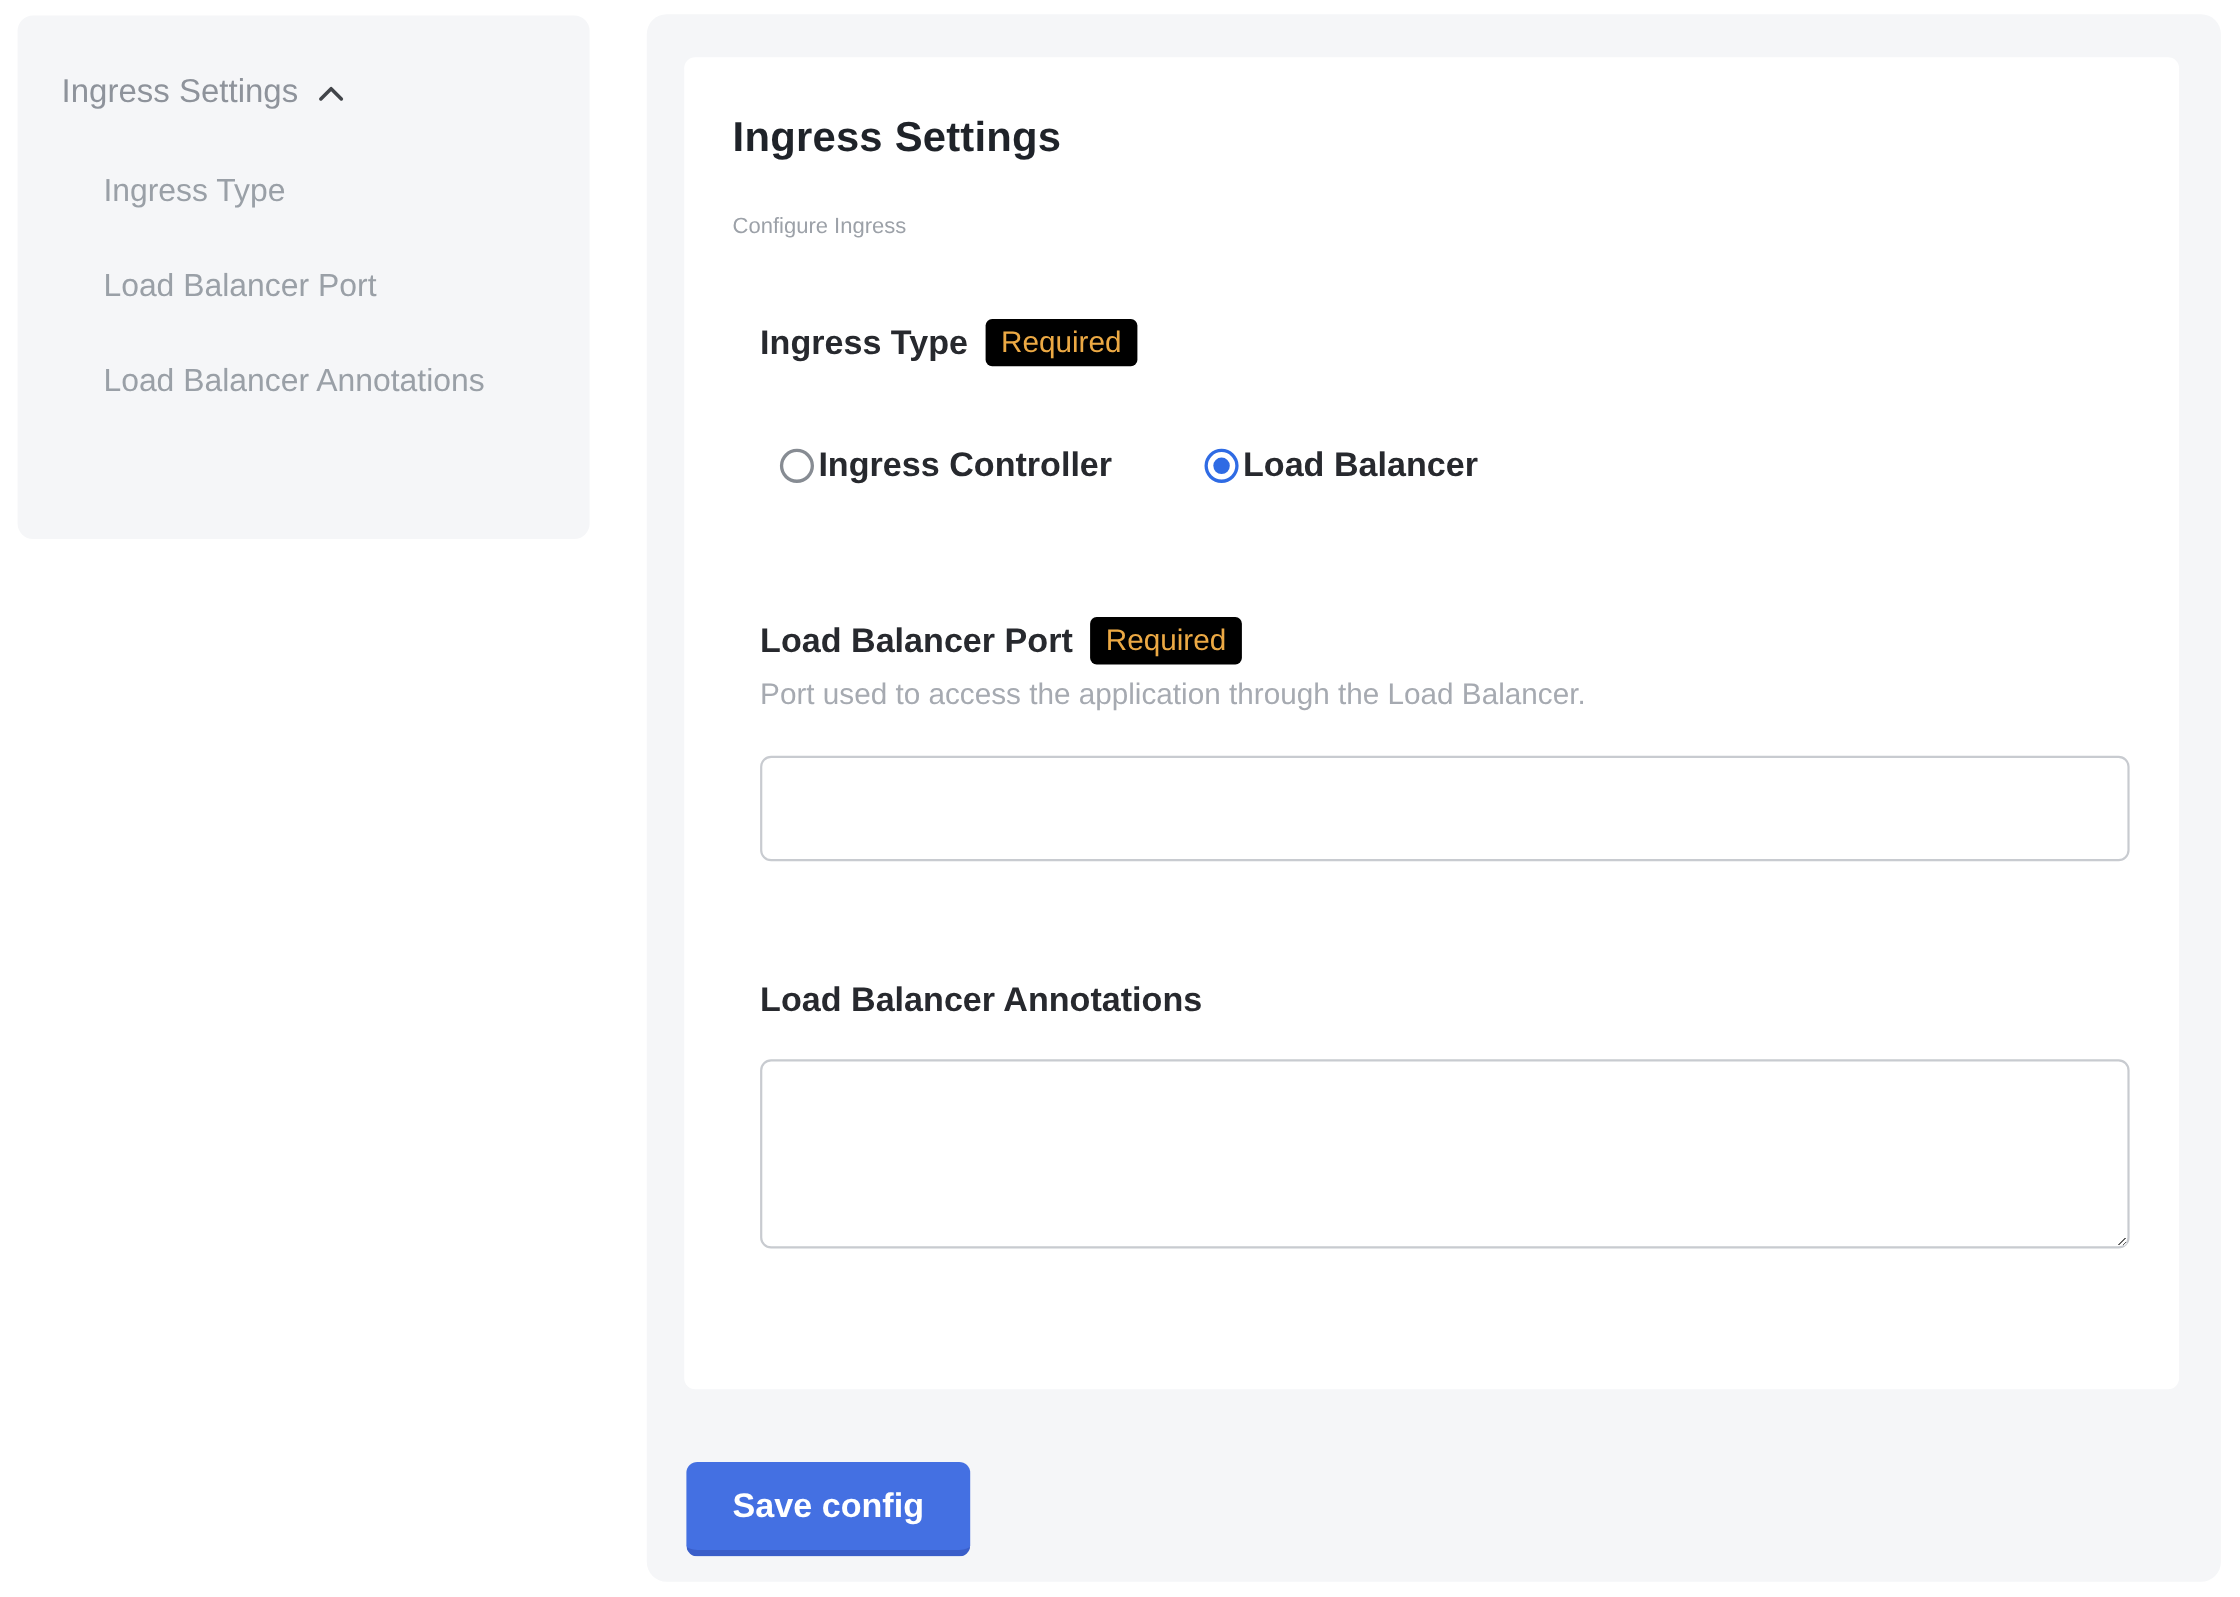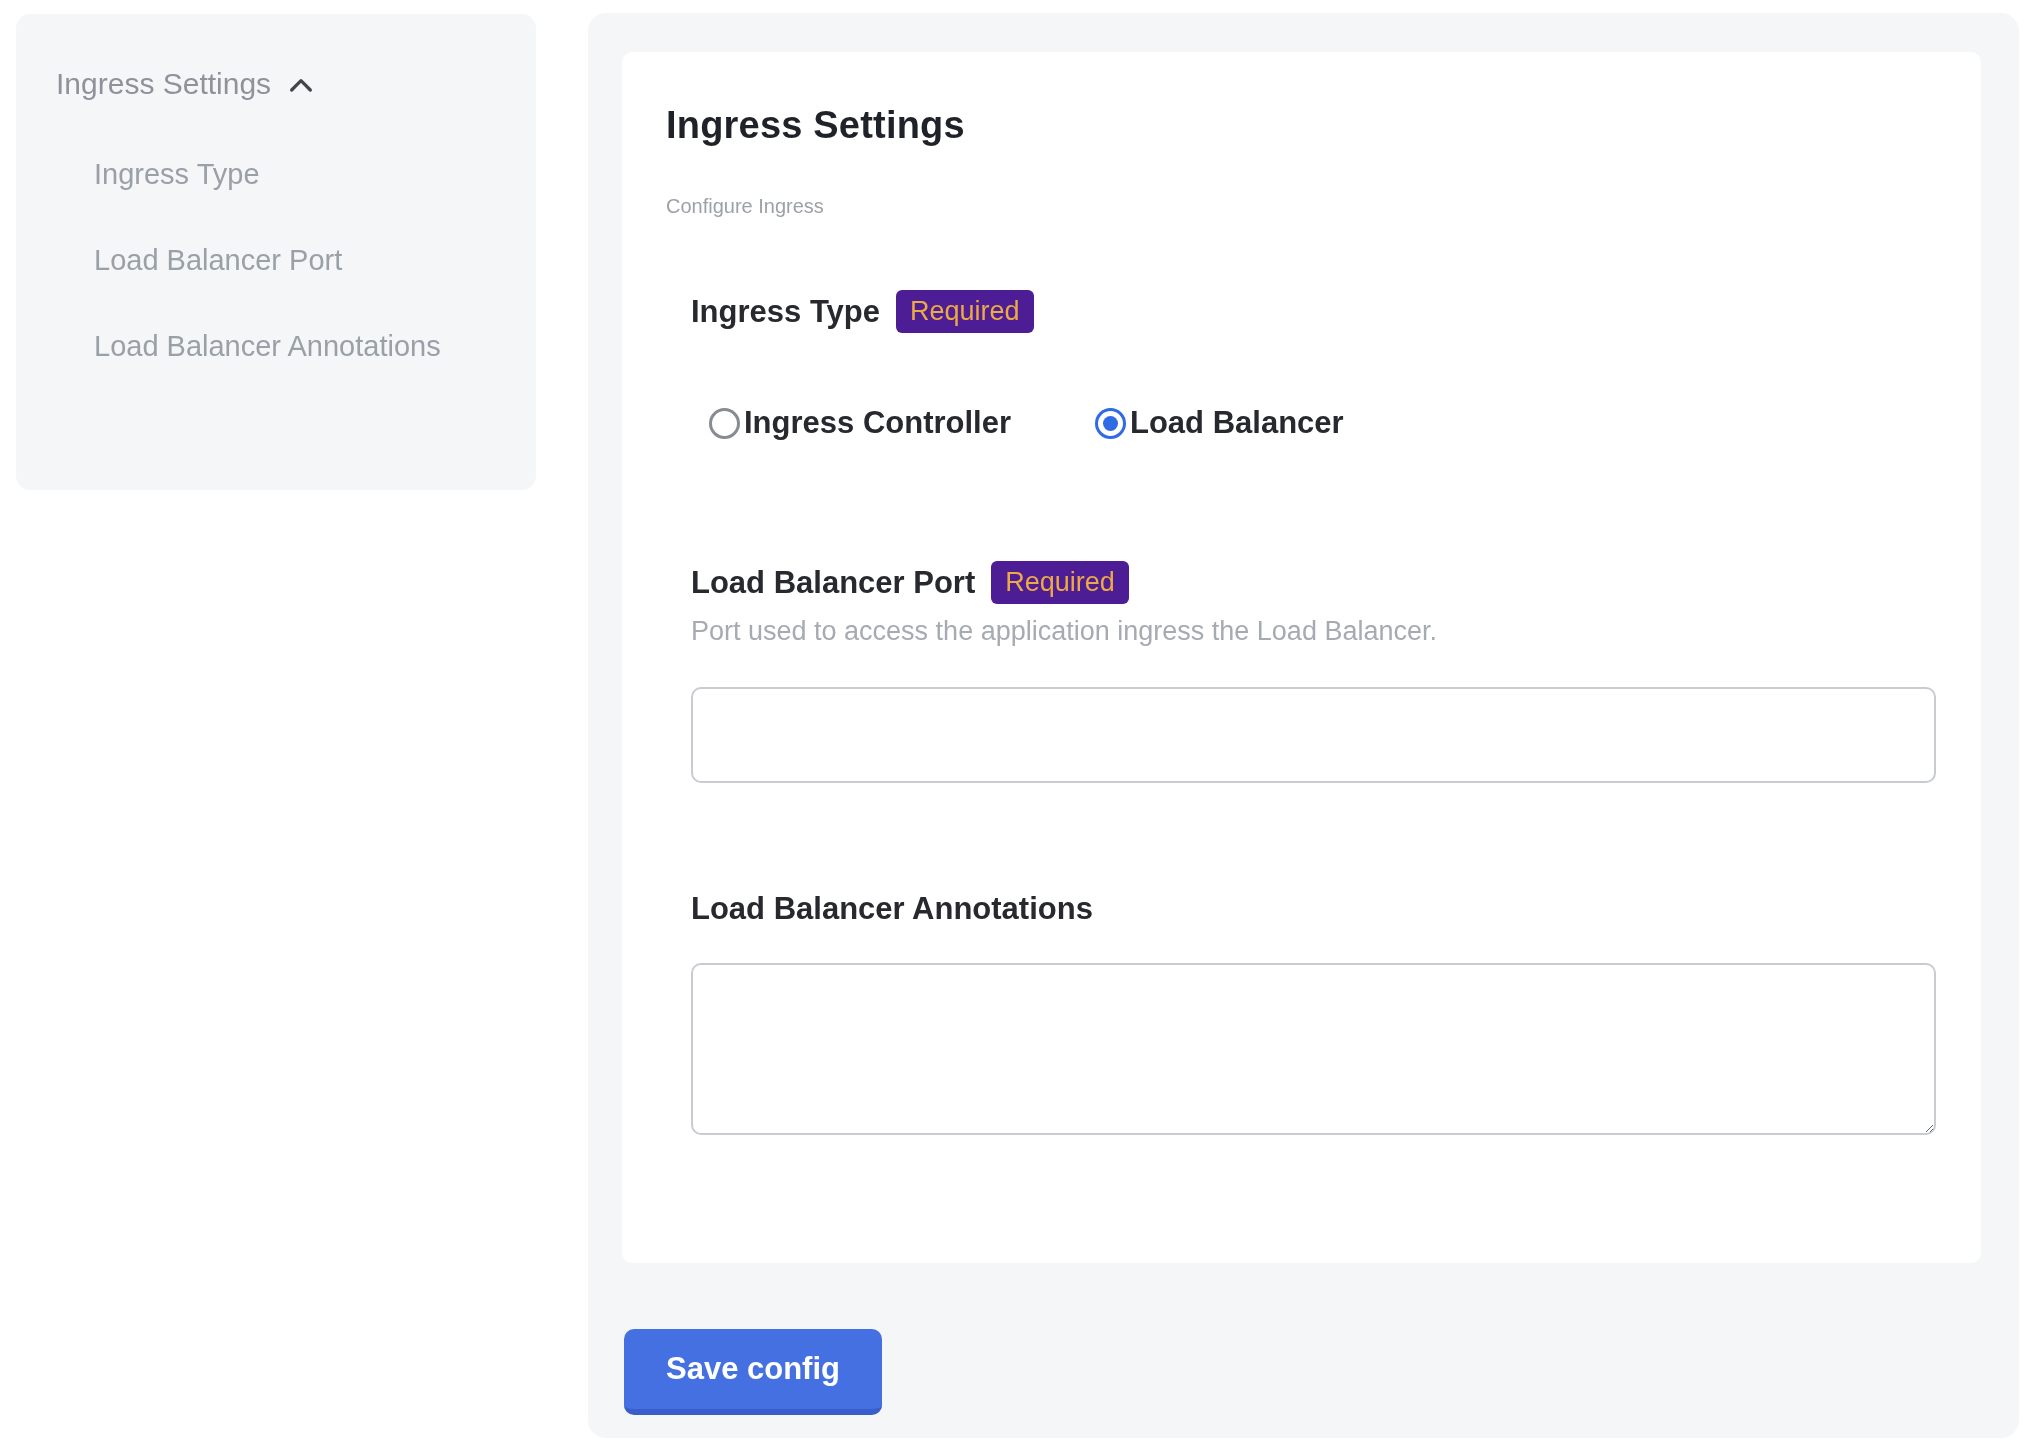--- a/index.html
+++ b/index.html
@@ -39,21 +39,21 @@
   .card-subtitle { margin-top: 48px; font-size: 20px; color: #9ca1a8; }
 
   .section { margin-left: 25px; }
   .section-1 { margin-top: 72px; }
   .section-2 { margin-top: 120px; }
   .section-3 { margin-top: 108px; }
 
   .label-row { display: flex; align-items: center; gap: 16px; }
   .field-label { font-size: 31px; font-weight: 700; color: #27292e; }
   .badge {
-    background: #4c1d95; color: #eca944;
+    background: #000000; color: #eca944;
     font-size: 27px; padding: 6px 14px; border-radius: 6px;
   }
   .help { margin-top: 12px; font-size: 27px; color: #a6aab1; }
 
   
   .radio-row { margin-top: 72px; display: flex; align-items: center; gap: 84px; padding-left: 18px; }
   .radio-option { display: flex; align-items: center; gap: 4px; cursor: pointer; }
   .radio-circle {
     width: 31px; height: 31px; border-radius: 50%;
     border: 3px solid #878c93; background: #ffffff;
@@ -136,21 +136,21 @@
           <span class="radio-label">Load Balancer</span>
         </div>
       </div>
     </div>
 
     <div class="section section-2">
       <div class="label-row">
         <span class="field-label">Load Balancer Port</span>
         <span class="badge">Required</span>
       </div>
-      <div class="help">Port used to access the application ingress the Load Balancer.</div>
+      <div class="help">Port used to access the application through the Load Balancer.</div>
       <input class="text-input" type="text" value="" style="">
     </div>
 
     <div class="section section-3">
       <div class="label-row">
         <span class="field-label">Load Balancer Annotations</span>
       </div>
       <textarea class="textarea-input" style=""></textarea>
     </div>
   </section>

